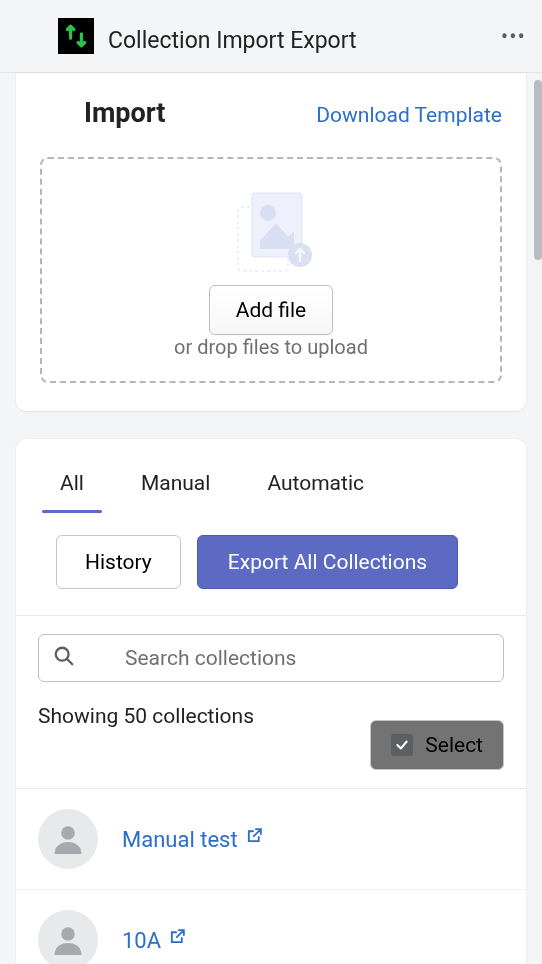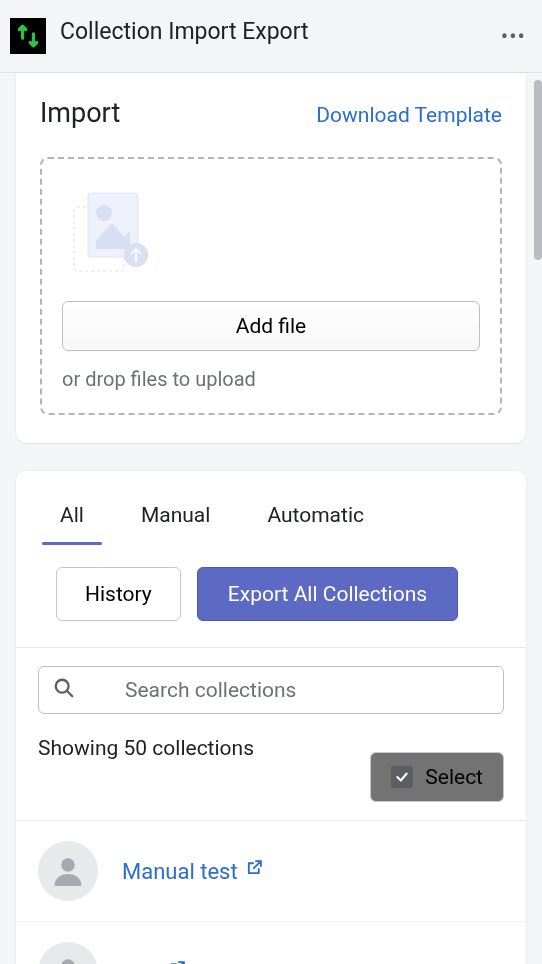--- a/index.html
+++ b/index.html
@@ -6,21 +6,21 @@
   html, body { width: 542px; height: 964px; font-family: -apple-system, BlinkMacSystemFont, "Segoe UI", Roboto, Helvetica, Arial, sans-serif; background: #f4f5f7; color: #202223; }
   
   .header-bar {
     display: flex;
     align-items: center;
     justify-content: space-between;
     padding: 18px 16px 18px 10px;
     background: #f4f5f7;
     border-bottom: 1px solid #e1e3e5;
   }
-  .header-left { display: flex; align-items: flex-start; gap: 14px; }
+  .header-left { display: flex; align-items: flex-end; gap: 14px; margin-left: 48px; }
   .app-icon {
     width: 36px; height: 36px;
     background: #000;
     display: flex; align-items: center; justify-content: center;
   }
   .app-title { font-size: 23px; font-weight: 400; color: #202223; }
   .more-dots { color: #5c5f62; font-size: 22px; letter-spacing: 1px; cursor: pointer; }
   
   .content { padding: 0 16px 0 16px; }
   
@@ -32,30 +32,30 @@
   }
   .card.first { margin-top: 0; border-top-left-radius: 0; border-top-right-radius: 0; }
   
   .import-card { padding: 24px 24px 28px 24px; }
   .import-header {
     display: flex;
     justify-content: space-between;
     align-items: baseline;
     margin-bottom: 28px;
   }
-  .import-title { font-size: 27px; font-weight: 400; }
+  .import-title { font-size: 27px; font-weight: 700; margin-left: 44px; }
   .download-link { color: #2c6ecb; font-size: 21px; cursor: pointer; }
   
   .dropzone {
     border: 2px dashed #b2b6bb;
     border-radius: 8px;
     padding: 26px 20px 22px 20px;
     display: flex;
     flex-direction: column;
-    gap: 16px;
+    align-items: center;
   }
   .dropzone-illustration { width: 90px; height: 100px; position: relative; }
   .add-file-btn {
     border: 1px solid #bcc0c4;
     background: linear-gradient(#fff,#f7f7f8);
     border-radius: 6px;
     padding: 12px 26px;
     font-size: 21px;
     cursor: pointer;
     font-family: inherit;

